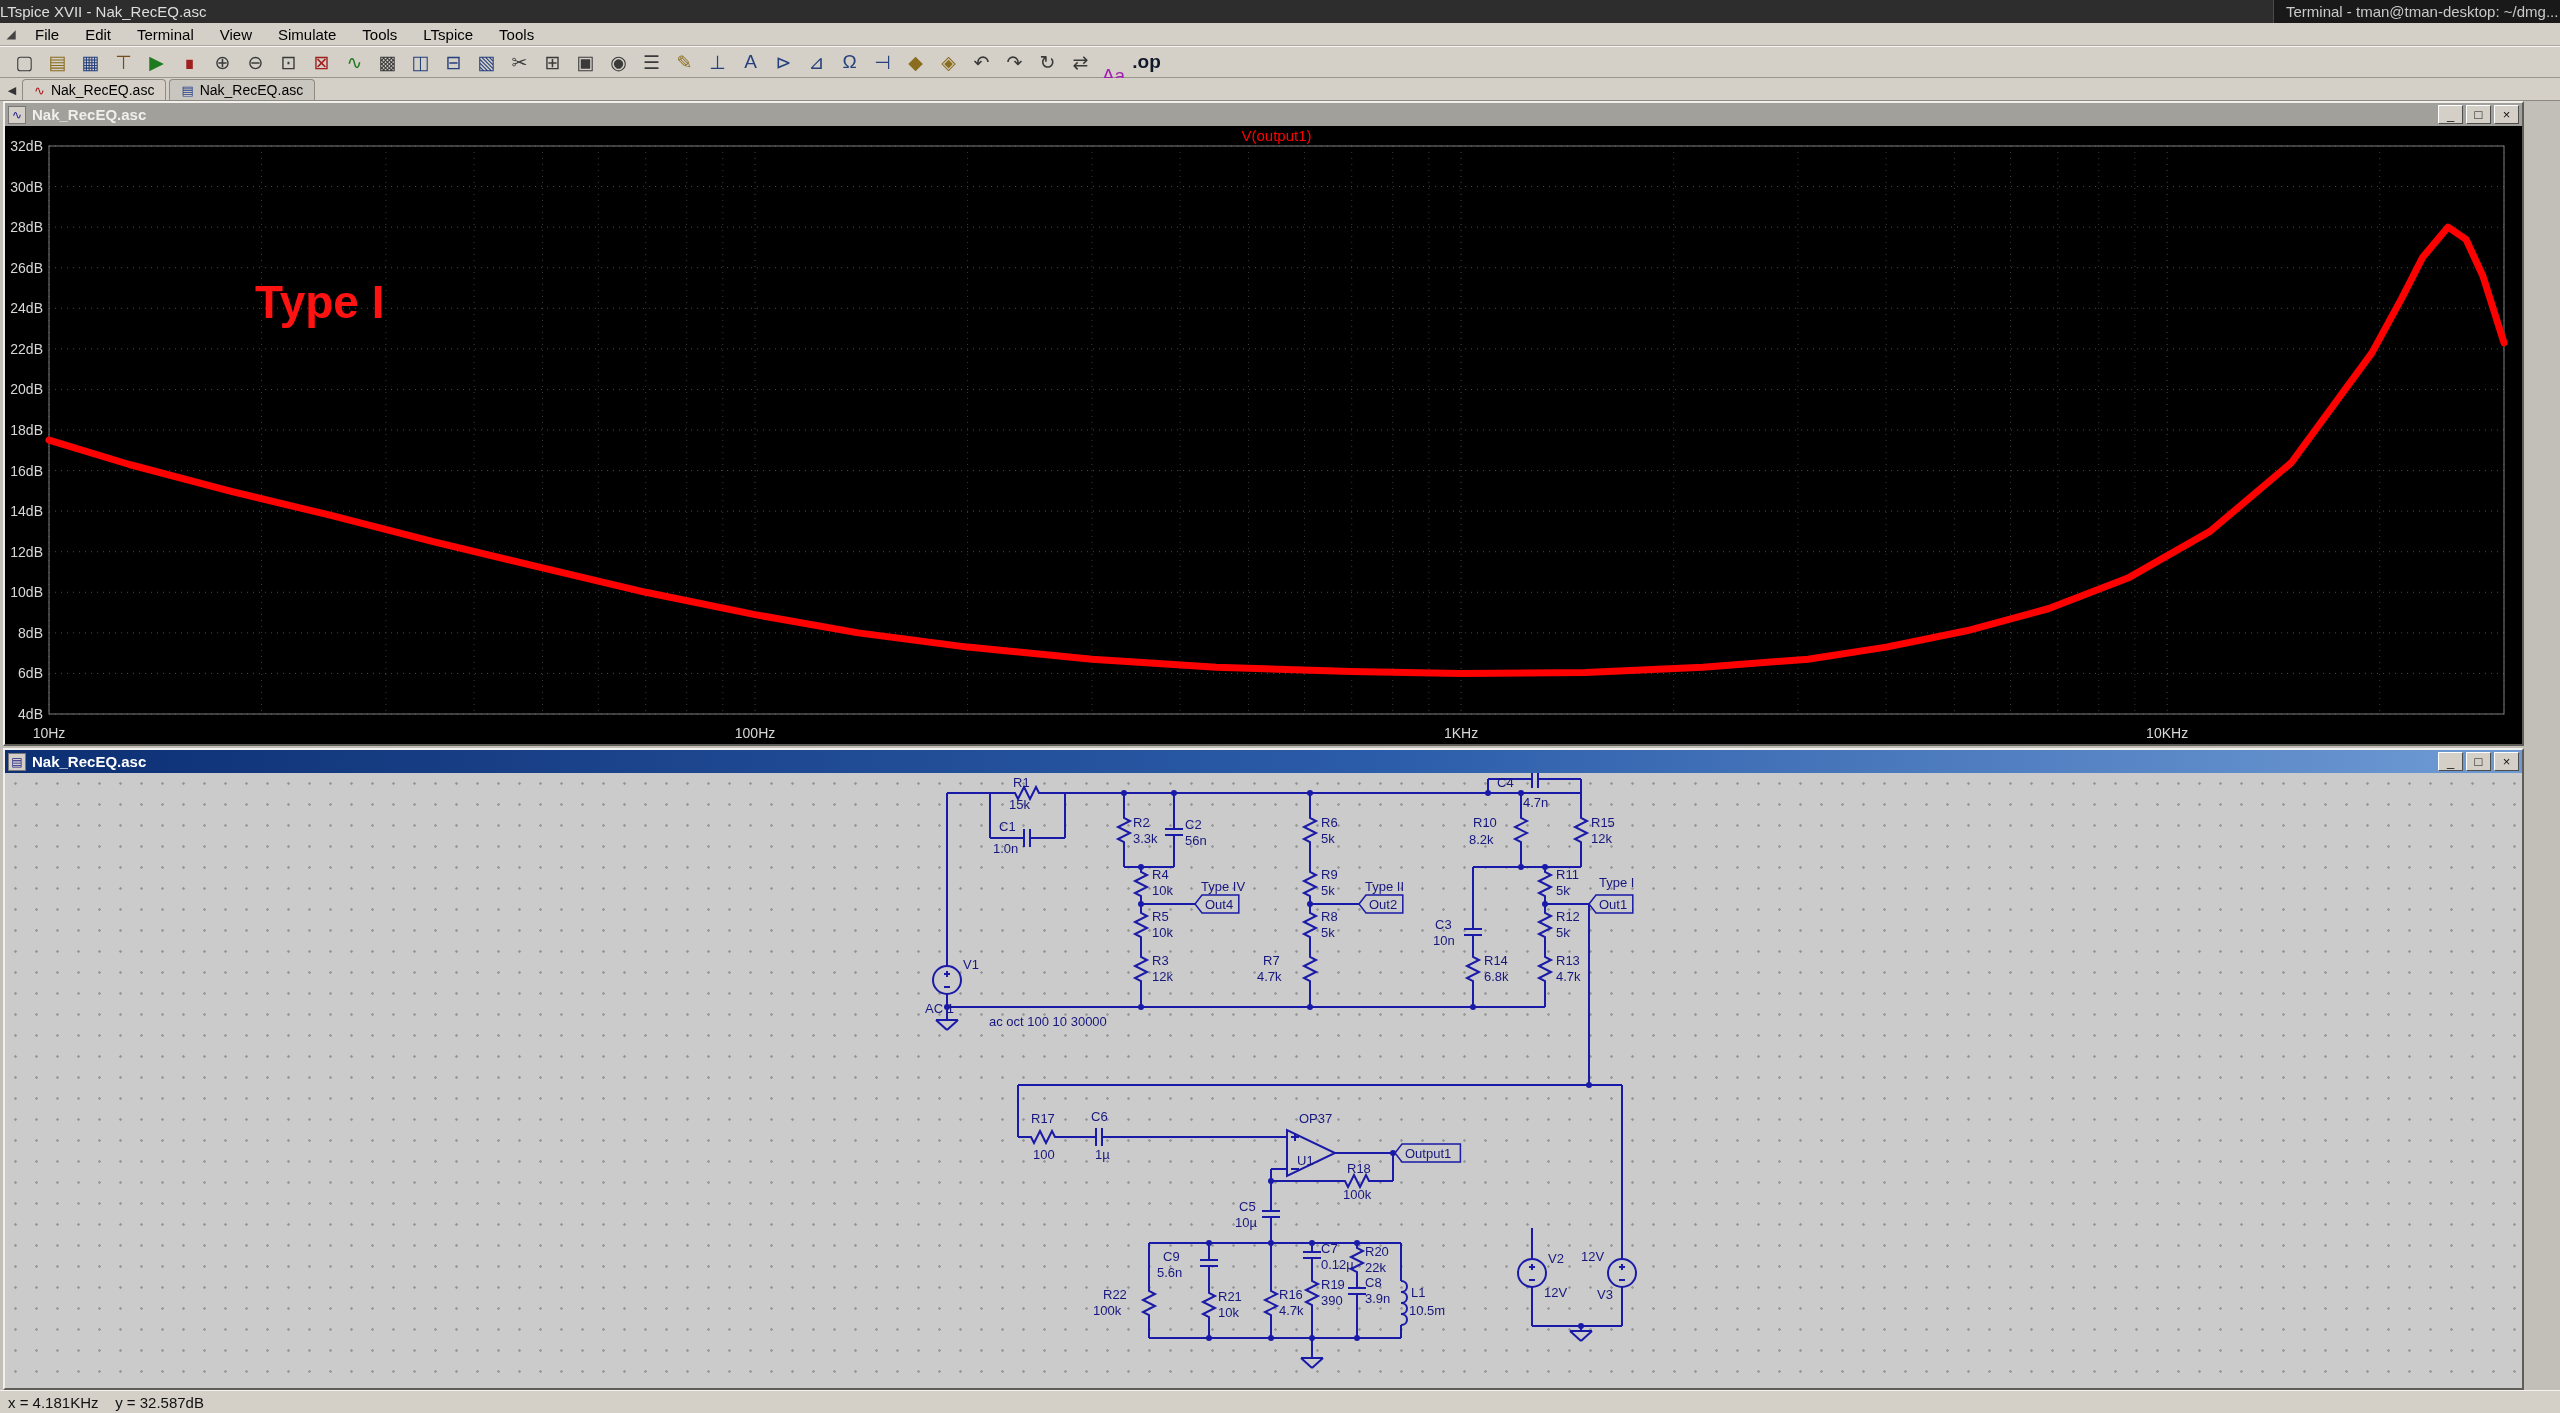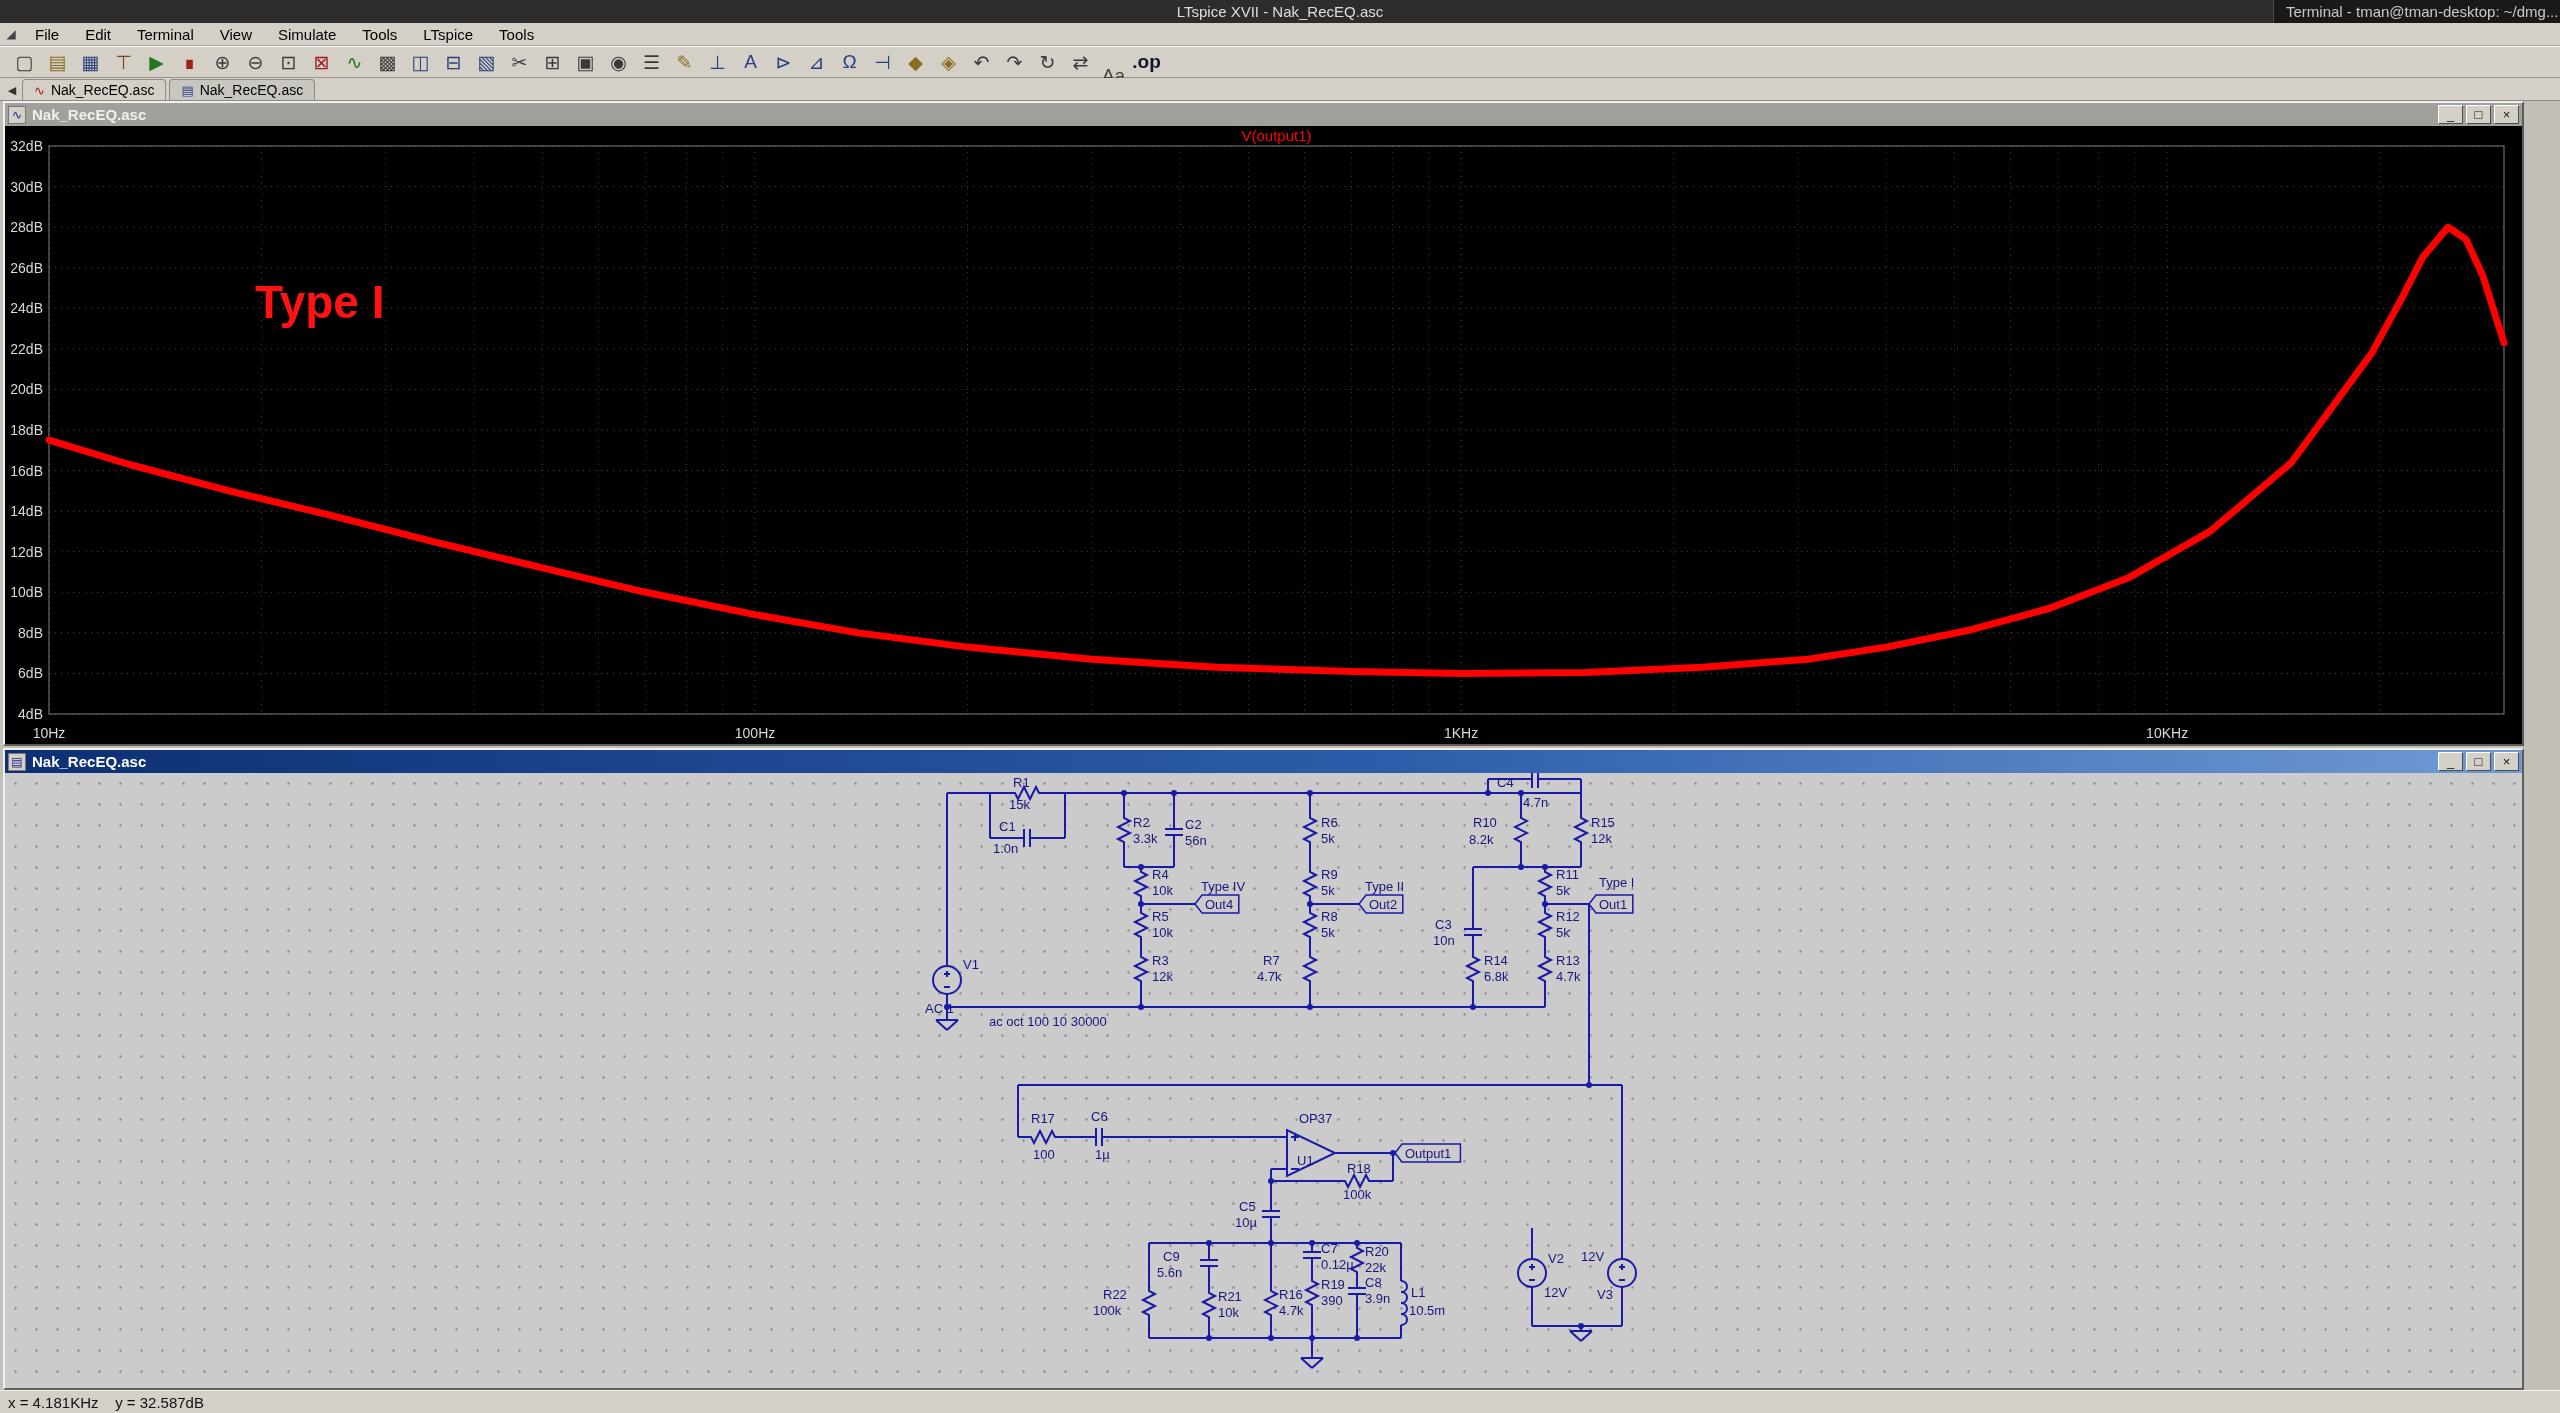--- a/index.html
+++ b/index.html
@@ -1,20 +1,20 @@
 <!DOCTYPE html>
 <html><head>
 <meta charset="utf-8">
 <style>
   * { box-sizing:border-box; margin:0; padding:0; }
   html,body { width:2560px; height:1413px; }
   body { font-family:"Liberation Sans",sans-serif; background:#c2bfb8; position:relative; overflow:hidden; }
 
   .titlebar { position:absolute; left:0; top:0; width:2560px; height:23px; background:#2d2d2d; }
-  .titlebar .title-text { position:absolute; left:0; top:0; width:100%; text-align:center; line-height:23px; color:#dedede; font-size:15px; }
+  .titlebar .title-text { position:absolute; left:0; top:0; width:100%; line-height:23px; color:#dedede; font-size:15px; }
   .terminal-fragment { position:absolute; right:0; top:0; height:23px; width:287px; background:#191919; border-left:1px solid #4a4a4a; color:#c9c9c9; font-size:15px; line-height:23px; padding-left:12px; white-space:nowrap; overflow:hidden; }
 
   .menubar { position:absolute; left:0; top:23px; width:2560px; height:23px; background:#d4d0c8; border-bottom:1px solid #aeaaa2; display:flex; align-items:center; }
   .menu-sys { width:22px; text-align:center; font-size:12px; color:#444; }
   .menu-item { padding:0 13px; font-size:15px; color:#000; }
 
   .toolbar { position:absolute; left:0; top:46px; width:2560px; height:32px; background:#d4d0c8; border-top:1px solid #f6f4f0; border-bottom:1px solid #9a968c; display:flex; align-items:center; padding-left:8px; }
   .tbtn { width:33px; height:27px; display:flex; align-items:center; justify-content:center; font-size:19px; }
 
   .tabbar { position:absolute; left:0; top:78px; width:2560px; height:23px; background:#d4d0c8; border-bottom:1px solid #8f8b83; display:flex; align-items:flex-end; padding-left:2px; }
@@ -96,21 +96,21 @@
     <div class="tbtn" style="color: rgb(39, 65, 125);">⊳</div>
     <div class="tbtn" style="color: rgb(39, 65, 125);">⊿</div>
     <div class="tbtn" style="color: rgb(39, 65, 125);">Ω</div>
     <div class="tbtn" style="color: rgb(39, 65, 125);">⊣</div>
     <div class="tbtn" style="color: rgb(138, 109, 31);">◆</div>
     <div class="tbtn" style="color: rgb(138, 109, 31);">◈</div>
     <div class="tbtn" style="color: rgb(58, 58, 58);">↶</div>
     <div class="tbtn" style="color: rgb(58, 58, 58);">↷</div>
     <div class="tbtn" style="color: rgb(58, 58, 58);">↻</div>
     <div class="tbtn" style="color: rgb(58, 58, 58);">⇄</div>
-    <div class="tbtn" style="color: #404040; margin-top: 27px;">Aa</div>
+    <div class="tbtn" style="color: #a21caf; margin-top: 27px;">Aa</div>
     <div class="tbtn" style="color: #0f172a; font-weight: bold;">.op</div>
   </div>
 
 <div class="tabbar">
   <span class="tab-scroll">◀</span>
   <span id="tabs" style="display:flex;align-items:flex-end;">
       <div class="tab">
         <span class="tab-icon" style="color: rgb(168, 20, 20);">∿</span>
         <span>Nak_RecEQ.asc</span>
       </div>

